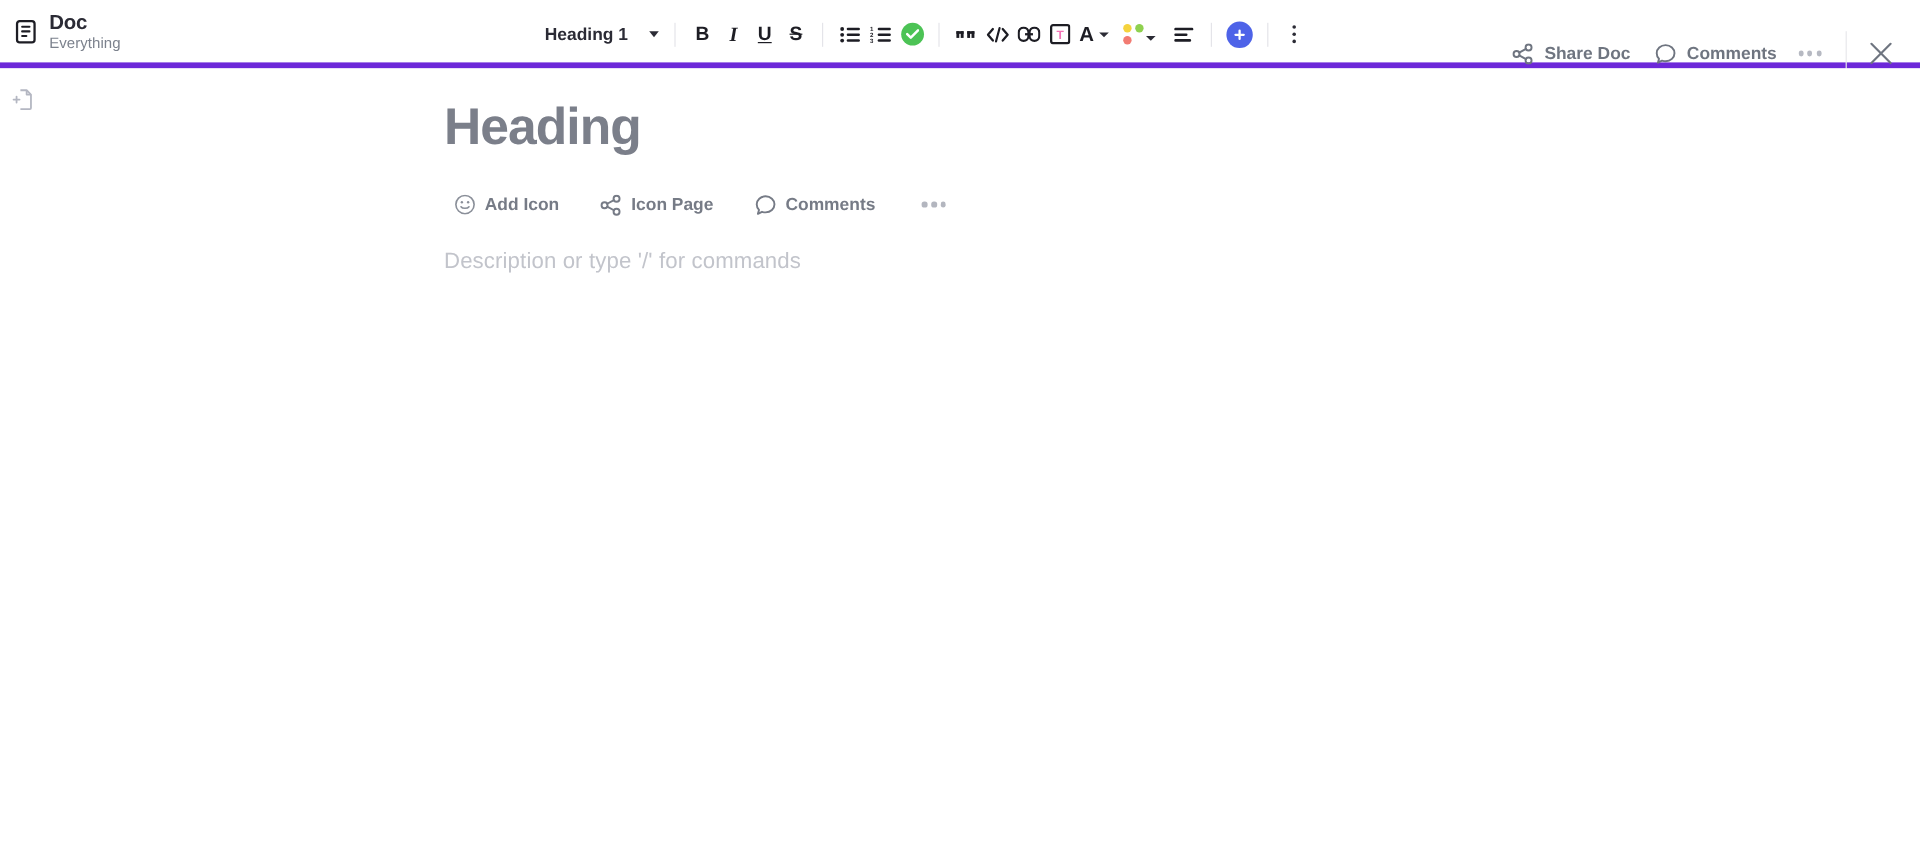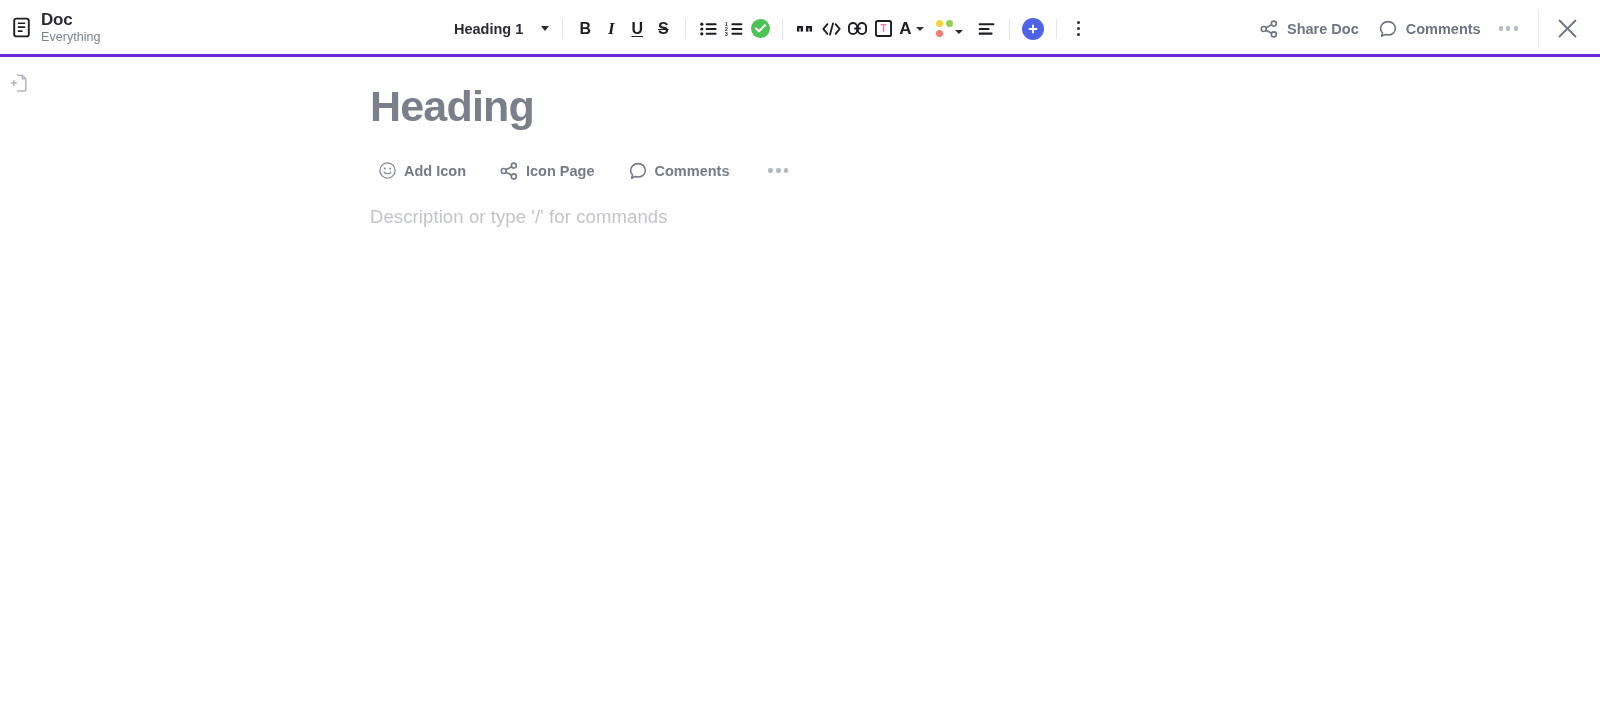--- a/index.html
+++ b/index.html
@@ -13,21 +13,21 @@
     -webkit-font-smoothing: antialiased;
   }
 
   
   .header {
     position: relative;
     display: flex;
     align-items: center;
     height: 57px;
     box-sizing: border-box;
-    border-bottom: 3px solid #6d28d9;
+    border-bottom: 5px solid #6d28d9;
     background: #ffffff;
     padding: 0 0 0 0;
   }
 
   
   .doc-identity {
     display: flex;
     align-items: center;
     gap: 9px;
     padding-left: 10px;
@@ -167,21 +167,21 @@
     flex-direction: column;
     gap: 3px;
     align-items: center;
   }
   .vdots i { width: 3.2px; height: 3.2px; border-radius: 50%; background: #2b2b35; display:block;}
 
   
   .header-right {
     position: absolute;
     right: 0;
-    top: 0;
+    top: 16px;
     height: 57px;
     display: flex;
     align-items: center;
   }
   .hr-action {
     display: flex;
     align-items: center;
     gap: 9px;
     padding: 6px 10px;
     border-radius: 5px;

